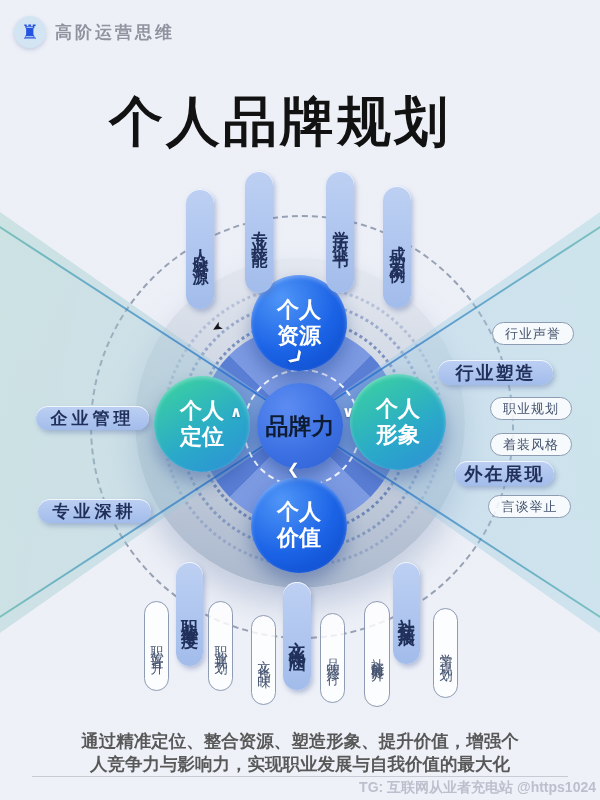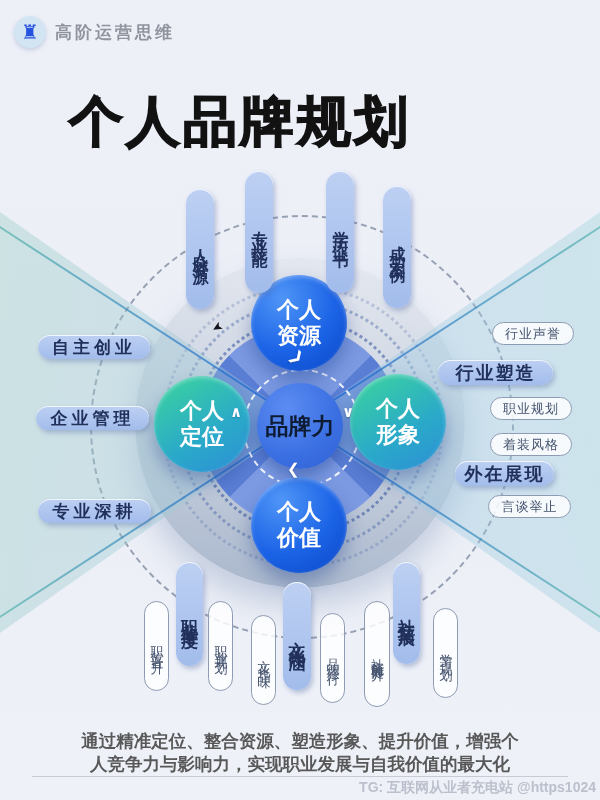--- a/index.html
+++ b/index.html
@@ -9,21 +9,21 @@
 
   
   .brand{position:absolute;left:14px;top:16px;display:flex;align-items:center;gap:9px;}
   .logo-circ{width:32px;height:32px;border-radius:50%;background:#d3e5f3;display:flex;align-items:center;justify-content:center;
              box-shadow:0 2px 4px rgba(120,140,180,.35);}
   .logo-glyph{color:#2453e0;font-size:20px;line-height:1;}
   .brand-name{color:#8f939d;font-weight:700;font-size:17px;letter-spacing:3px;}
 
   
   .title{position:absolute;left:0;top:86px;width:480px;text-align:center;color:#121212;
-         font-size:54px;font-weight:700;letter-spacing:3px;-webkit-text-stroke:1.5px #121212;}
+         font-size:54px;font-weight:400;letter-spacing:3px;padding-left:40px;-webkit-text-stroke:1.5px #121212;}
 
   
   .tri{position:absolute;left:0;top:0;width:600px;height:800px;}
   .tri-left{clip-path:polygon(0px 212px,300px 422px,0px 633px);
             background:linear-gradient(100deg,rgba(150,205,190,.38) 0%,rgba(165,195,235,.42) 70%);}
   .tri-right{clip-path:polygon(600px 212px,300px 422px,600px 633px);
              background:linear-gradient(260deg,rgba(150,210,215,.36) 0%,rgba(165,195,235,.42) 70%);}
   .xline{position:absolute;width:740px;height:2px;left:-70px;top:421px;border-radius:2px;opacity:.8;
          background:linear-gradient(90deg,rgba(70,175,160,.75),rgba(25,95,215,.95) 50%,rgba(70,175,160,.75));}
   .xline1{transform:rotate(33deg);}
@@ -154,21 +154,20 @@
   <span class="arrow arr-down">∨</span>
   <span class="arrow arr-left">❮</span>
   <span class="arrow arr-turn">❯</span>
   <span class="cursor">➤</span>
 
   <div class="pill-f vtext tp tp1">人脉资源</div>
   <div class="pill-f vtext tp tp2">专业技能</div>
   <div class="pill-f vtext tp tp3">学历证书</div>
   <div class="pill-f vtext tp tp4">成功案例</div>
 
-  <div class="pill-f lp lp1">自主创业</div>
   <div class="pill-f lp lp2">企业管理</div>
   <div class="pill-f lp lp3">专业深耕</div>
 
   <div class="pill-o rp-o rp1">行业声誉</div>
   <div class="pill-f rp-f rp2">行业塑造</div>
   <div class="pill-o rp-o rp3">职业规划</div>
   <div class="pill-o rp-o rp4">着装风格</div>
   <div class="pill-f rp-f rp5">外在展现</div>
   <div class="pill-o rp-o rp6">言谈举止</div>
 

